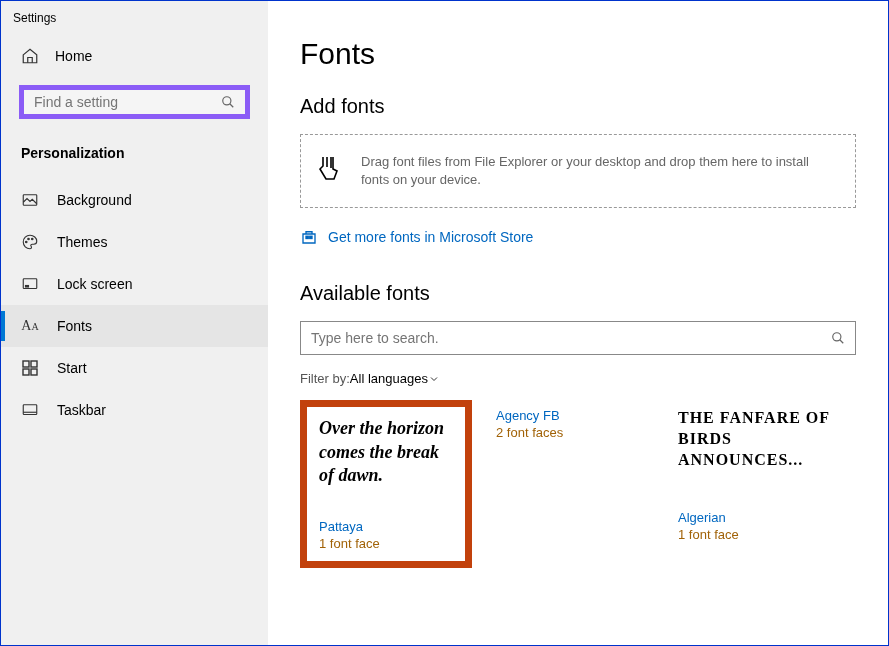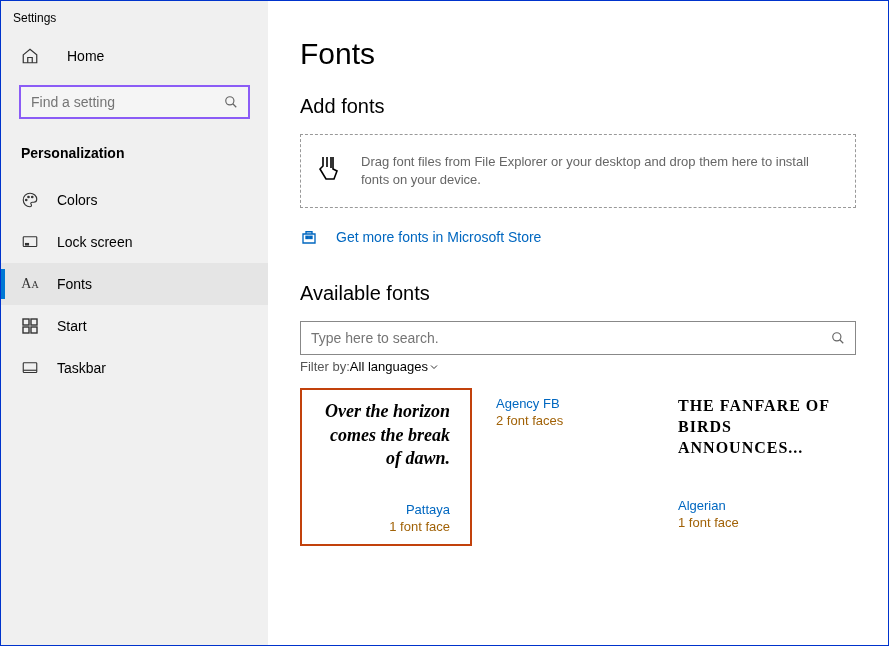--- a/index.html
+++ b/index.html
@@ -22,29 +22,29 @@
       padding-top: 8px;
     }
     .window-title {
       font-size: 12px;
       padding: 2px 12px 10px 12px;
       color: #000;
     }
     .home-row {
       display: flex;
       align-items: center;
-      gap: 28px;
+      gap: 16px;
       padding: 12px 20px;
       font-size: 14px;
       cursor: pointer;
       text-align: right;
     }
     .search-box {
       margin: 8px 18px 18px 18px;
-      border: 2px solid #8b5cf6;
+      border: 5px solid #8b5cf6;
       background: #f5f5f5;
       height: 34px;
       display: flex;
       align-items: center;
       padding: 0 10px;
     }
     .search-box input {
       border: none;
       background: transparent;
       flex: 1;
@@ -108,33 +108,33 @@
       display: flex;
       gap: 18px;
       align-items: flex-start;
       margin-bottom: 20px;
     }
     .dropzone .dz-title { font-size: 14px; color: #000; margin-bottom: 2px; }
     .dropzone .dz-sub { font-size: 13px; color: #666; line-height: 1.4; }
     .store-link {
       display: flex;
       align-items: center;
-      gap: 18px;
+      gap: 10px;
       color: #0067c0;
       font-size: 14px;
       margin-bottom: 36px;
       cursor: pointer;
     }
     .font-search {
       border: 1px solid #888;
       height: 34px;
       display: flex;
       align-items: center;
       padding: 0 10px;
-      margin-bottom: 4px;
+      margin-bottom: 16px;
     }
     .font-search input {
       border: none;
       flex: 1;
       font-size: 14px;
       outline: none;
       color: #555;
     }
     .filter-row {
       font-size: 13px;
@@ -147,24 +147,23 @@
     .font-grid {
       display: flex;
       gap: 18px;
     }
     .font-card {
       width: 164px;
       padding: 8px 6px;
       cursor: pointer;
     }
     .font-card.selected {
-      border: 2px solid #c2410c;
-      padding: 10px 20px;
+      border: 7px solid #c2410c;
+      padding: 10px 12px;
       width: 172px;
-      text-align: right;
     }
     .font-preview {
       font-size: 17px;
       line-height: 1.3;
       height: 92px;
       margin-bottom: 10px;
       overflow: hidden;
     }
     .font-name { color: #0067c0; font-size: 13px; margin-bottom: 2px; }
     .font-faces { color: #a16207; font-size: 13px; }
@@ -194,31 +193,40 @@
     <span>
       <svg width="14" height="14" viewBox="0 0 24 24" fill="none" stroke="#666" stroke-width="2">
           <circle cx="10" cy="10" r="7"></circle>
           <line x1="21" y1="21" x2="15" y2="15"></line>
         </svg>
     </span>
   </div>
 
   <div class="section-header">Personalization</div>
 
+  <div class="nav-item">
+    <span class="nav-icon">
+      <svg width="18" height="18" viewBox="0 0 24 24" fill="none" stroke="#333" stroke-width="1.5">
+          <rect x="3" y="5" width="18" height="14" rx="1"></rect>
+          <path d="M3 15l5-5 4 4 3-3 6 6"></path>
+        </svg>
+    </span>
+    <span>Background</span>
+  </div>
 
   <div class="nav-item">
     <span class="nav-icon">
       <svg width="18" height="18" viewBox="0 0 24 24" fill="none" stroke="#333" stroke-width="1.5">
           <path d="M12 3a9 9 0 100 18c1.5 0 2-1 2-2s-1-1.5-1-2.5 1-1.5 2-1.5h2a4 4 0 004-4c0-4.4-4-8-9-8z"></path>
           <circle cx="7" cy="12" r="1" fill="#333"></circle>
           <circle cx="10" cy="8" r="1" fill="#333"></circle>
           <circle cx="15" cy="8" r="1" fill="#333"></circle>
         </svg>
     </span>
-    <span>Colors</span>
+    <span>Themes</span>
   </div>
 
   <div class="nav-item">
     <span class="nav-icon">
       <svg width="18" height="18" viewBox="0 0 24 24" fill="none" stroke="#333" stroke-width="1.5">
           <rect x="3" y="5" width="18" height="13" rx="1"></rect>
           <rect x="6" y="14" width="4" height="2" fill="#333"></rect>
         </svg>
     </span>
     <span>Lock screen</span>

